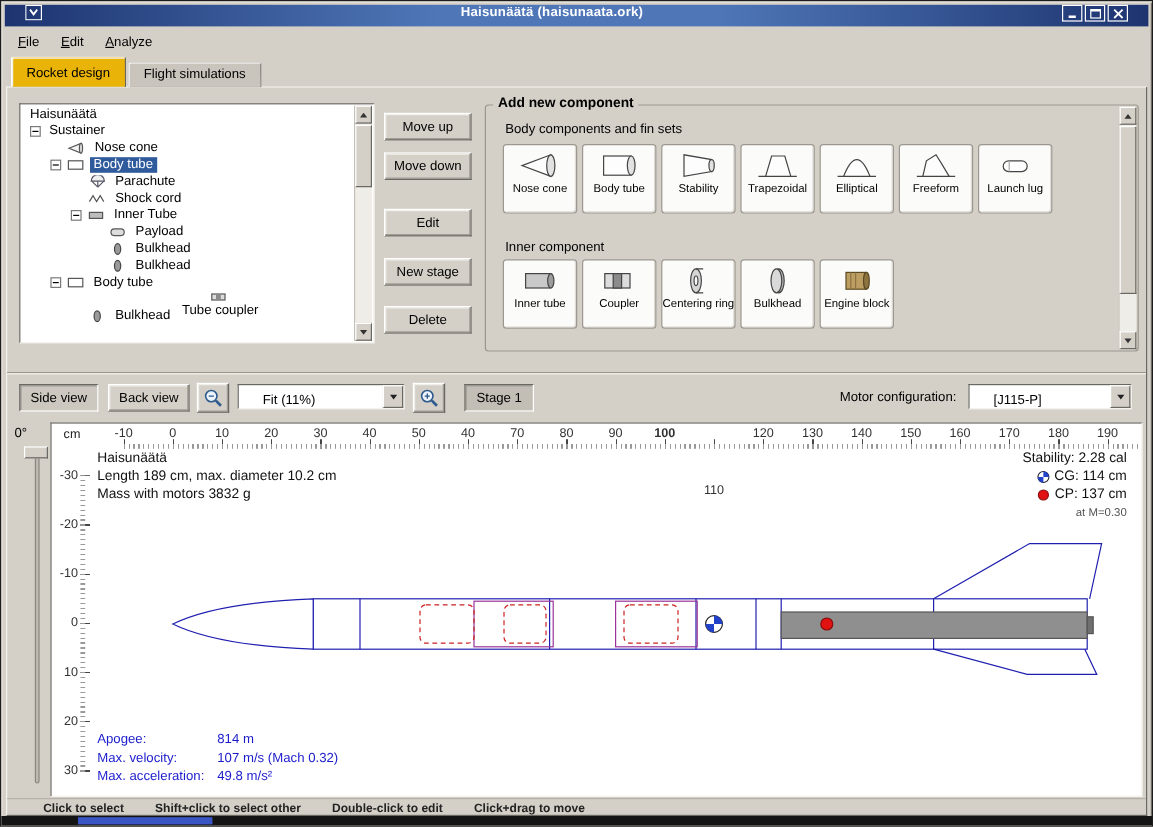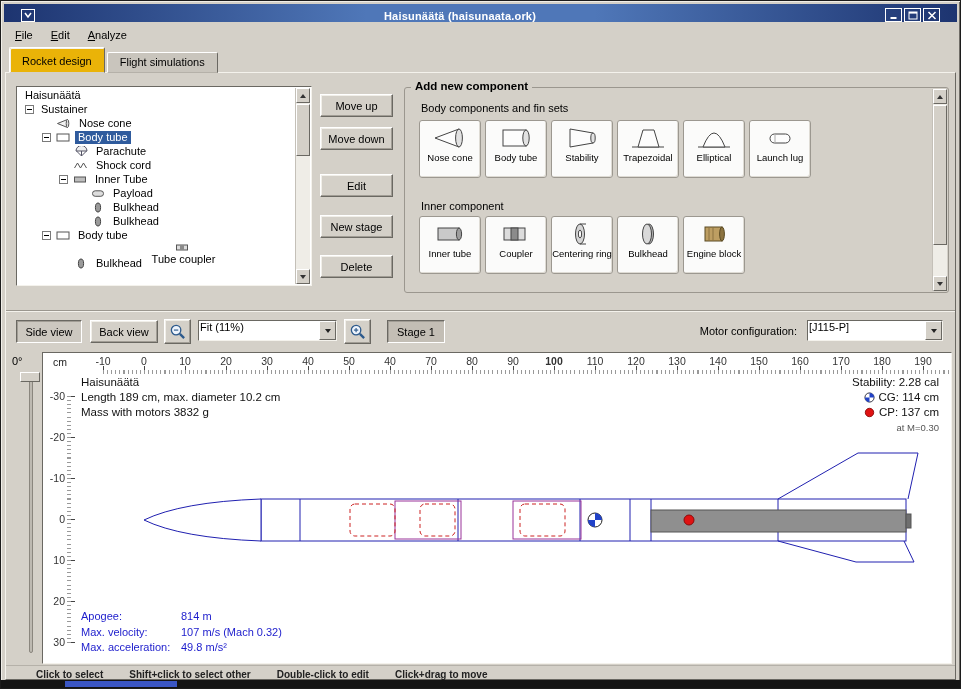--- a/index.html
+++ b/index.html
@@ -3,21 +3,21 @@
 <meta charset="utf-8">
 <style>
 *{box-sizing:border-box;margin:0;padding:0}
 html,body{background:#666}
 body{font-family:"Liberation Sans",sans-serif;font-size:11px;color:#000}
 .window{position:relative;width:961px;height:689px;background:#d4d0c8;border:1px solid #1c1c1c;box-shadow:inset 1px 1px 0 #f0eee8,inset -1px -1px 0 #6f6c66;overflow:hidden}
 
 
 .titlebar{position:absolute;left:3px;top:3px;right:3px;height:18px;
   background:linear-gradient(90deg,#1d3470,#4f77b8 38%,#4f77b8 62%,#1d3470);
-  display:flex;align-items:flex-end;padding:0 17px;gap:4px}
+  display:flex;align-items:flex-start;padding:0 17px;gap:4px}
 .win-icon{width:14px;height:13px;display:flex}
 .title-text{flex:1;text-align:center;color:#fff;font-weight:bold;font-size:11px;letter-spacing:.2px}
 .win-controls{display:flex;gap:2px}
 .wbtn{width:17px;height:14px;border:1px solid #fff;display:flex;align-items:center;justify-content:center;background:transparent}
 .wbtn svg{width:10px;height:9px;display:block}
 
 
 .menubar{position:absolute;left:5px;top:23px;right:5px;height:21px;display:flex;align-items:center}
 .menu-item{padding:3px 9px}
 .mn{text-decoration:underline}
@@ -72,21 +72,21 @@
 .plabel{font-size:9.5px;line-height:10px;text-align:center;margin-top:2px}
 
 .divider{position:absolute;left:0;right:0;top:237px;height:2px;border-top:1px solid #9b978f;border-bottom:1px solid #f4f2ec}
 
 
 .vb-side{position:absolute;left:10px;top:247px;width:66px;height:23px}
 .vb-back{position:absolute;left:84px;top:247px;width:68px;height:23px}
 .zbtn{position:absolute;top:246px;width:27px;height:25px;display:flex;align-items:center;justify-content:center}
 .zout{left:158px}.zin{left:338px}
 .zbtn svg{width:17px;height:17px;display:block}
-.combo{position:absolute;height:21px;background:#fff;border:1px solid;border-color:#6a6862 #f4f2ec #f4f2ec #6a6862;display:flex;align-items:flex-start;padding-left:1px;font-size:11px}
+.combo{position:absolute;height:21px;background:#fff;border:1px solid;border-color:#6a6862 #f4f2ec #f4f2ec #6a6862;display:flex;align-items:flex-end;padding-left:20px;font-size:11px}
 .combo .arrow{margin-left:auto;width:17px;align-self:stretch;background:#d4d0c8;border:1px solid;border-color:#fff #6a6862 #6a6862 #fff;display:flex;align-items:center;justify-content:center}
 .zoom-combo{left:192px;top:247px;width:139px}
 .vb-stage{position:absolute;left:381px;top:247px;width:58px;height:23px;background:#c3beb5}
 .motor-label{position:absolute;right:158px;top:252px;font-size:11px}
 .motor-combo{right:12px;top:247px;width:136px}
 
 
 .rot-label{position:absolute;left:6px;top:282px;font-size:11px}
 .rot-track{position:absolute;left:23px;top:304px;height:276px;width:4px;background:#bdb9b1;border:1px solid #8a867e;border-radius:2px}
 .rot-handle{position:absolute;left:14px;top:299px;width:20px;height:10px;background:#d4d0c8;border:1px solid;border-color:#fff #6a6862 #6a6862 #fff}
@@ -320,20 +320,29 @@
             <span class="plabel">Trapezoidal</span>
           </div>
           <div class="pbtn">
             <span class="picon">
               <svg viewBox="0 0 36 26">
                 <line x1="2" y1="22" x2="34" y2="22" stroke="#444"></line>
                 <path d="M7 22 Q18 -6 29 22 Z" fill="#fdfdfd" stroke="#444"></path>
               </svg>
             </span>
             <span class="plabel">Elliptical</span>
+          </div>
+          <div class="pbtn">
+            <span class="picon">
+              <svg viewBox="0 0 36 26">
+                <line x1="2" y1="22" x2="34" y2="22" stroke="#444"></line>
+                <path d="M7 22 L10 9 L18 4 L23 12 L29 22 Z" fill="#fdfdfd" stroke="#444"></path>
+              </svg>
+            </span>
+            <span class="plabel">Freeform</span>
           </div>
           <div class="pbtn">
             <span class="picon">
               <svg viewBox="0 0 36 26">
                 <rect x="8" y="9" width="20" height="9" rx="4.5" fill="#fdfdfd" stroke="#444"></rect>
                 <line x1="13" y1="9" x2="13" y2="18" stroke="#aaa"></line>
               </svg>
             </span>
             <span class="plabel">Launch lug</span>
           </div>
@@ -514,21 +523,21 @@
         <span class="hlab" style="left: 128px;">10</span>
         <span class="hlab" style="left: 169px;">20</span>
         <span class="hlab" style="left: 210px;">30</span>
         <span class="hlab" style="left: 251px;">40</span>
         <span class="hlab" style="left: 292px;">50</span>
         <span class="hlab" style="left: 333px;">40</span>
         <span class="hlab" style="left: 374px;">70</span>
         <span class="hlab" style="left: 415px;">80</span>
         <span class="hlab" style="left: 456px;">90</span>
         <span class="hlab" style="left: 497px; font-weight: bold;">100</span>
-        <span class="hlab" style="left: 538px;">110</span>
+        <span class="hlab" style="left: 538px; margin-top: 48px;">110</span>
         <span class="hlab" style="left: 579px;">120</span>
         <span class="hlab" style="left: 620px;">130</span>
         <span class="hlab" style="left: 661px;">140</span>
         <span class="hlab" style="left: 702px;">150</span>
         <span class="hlab" style="left: 743px;">160</span>
         <span class="hlab" style="left: 784px;">170</span>
         <span class="hlab" style="left: 825px;">180</span>
         <span class="hlab" style="left: 866px;">190</span>
         <span class="hlab" style="left: 907px;">2</span>
         <span class="vlab" style="top: 37px;">-30</span>

